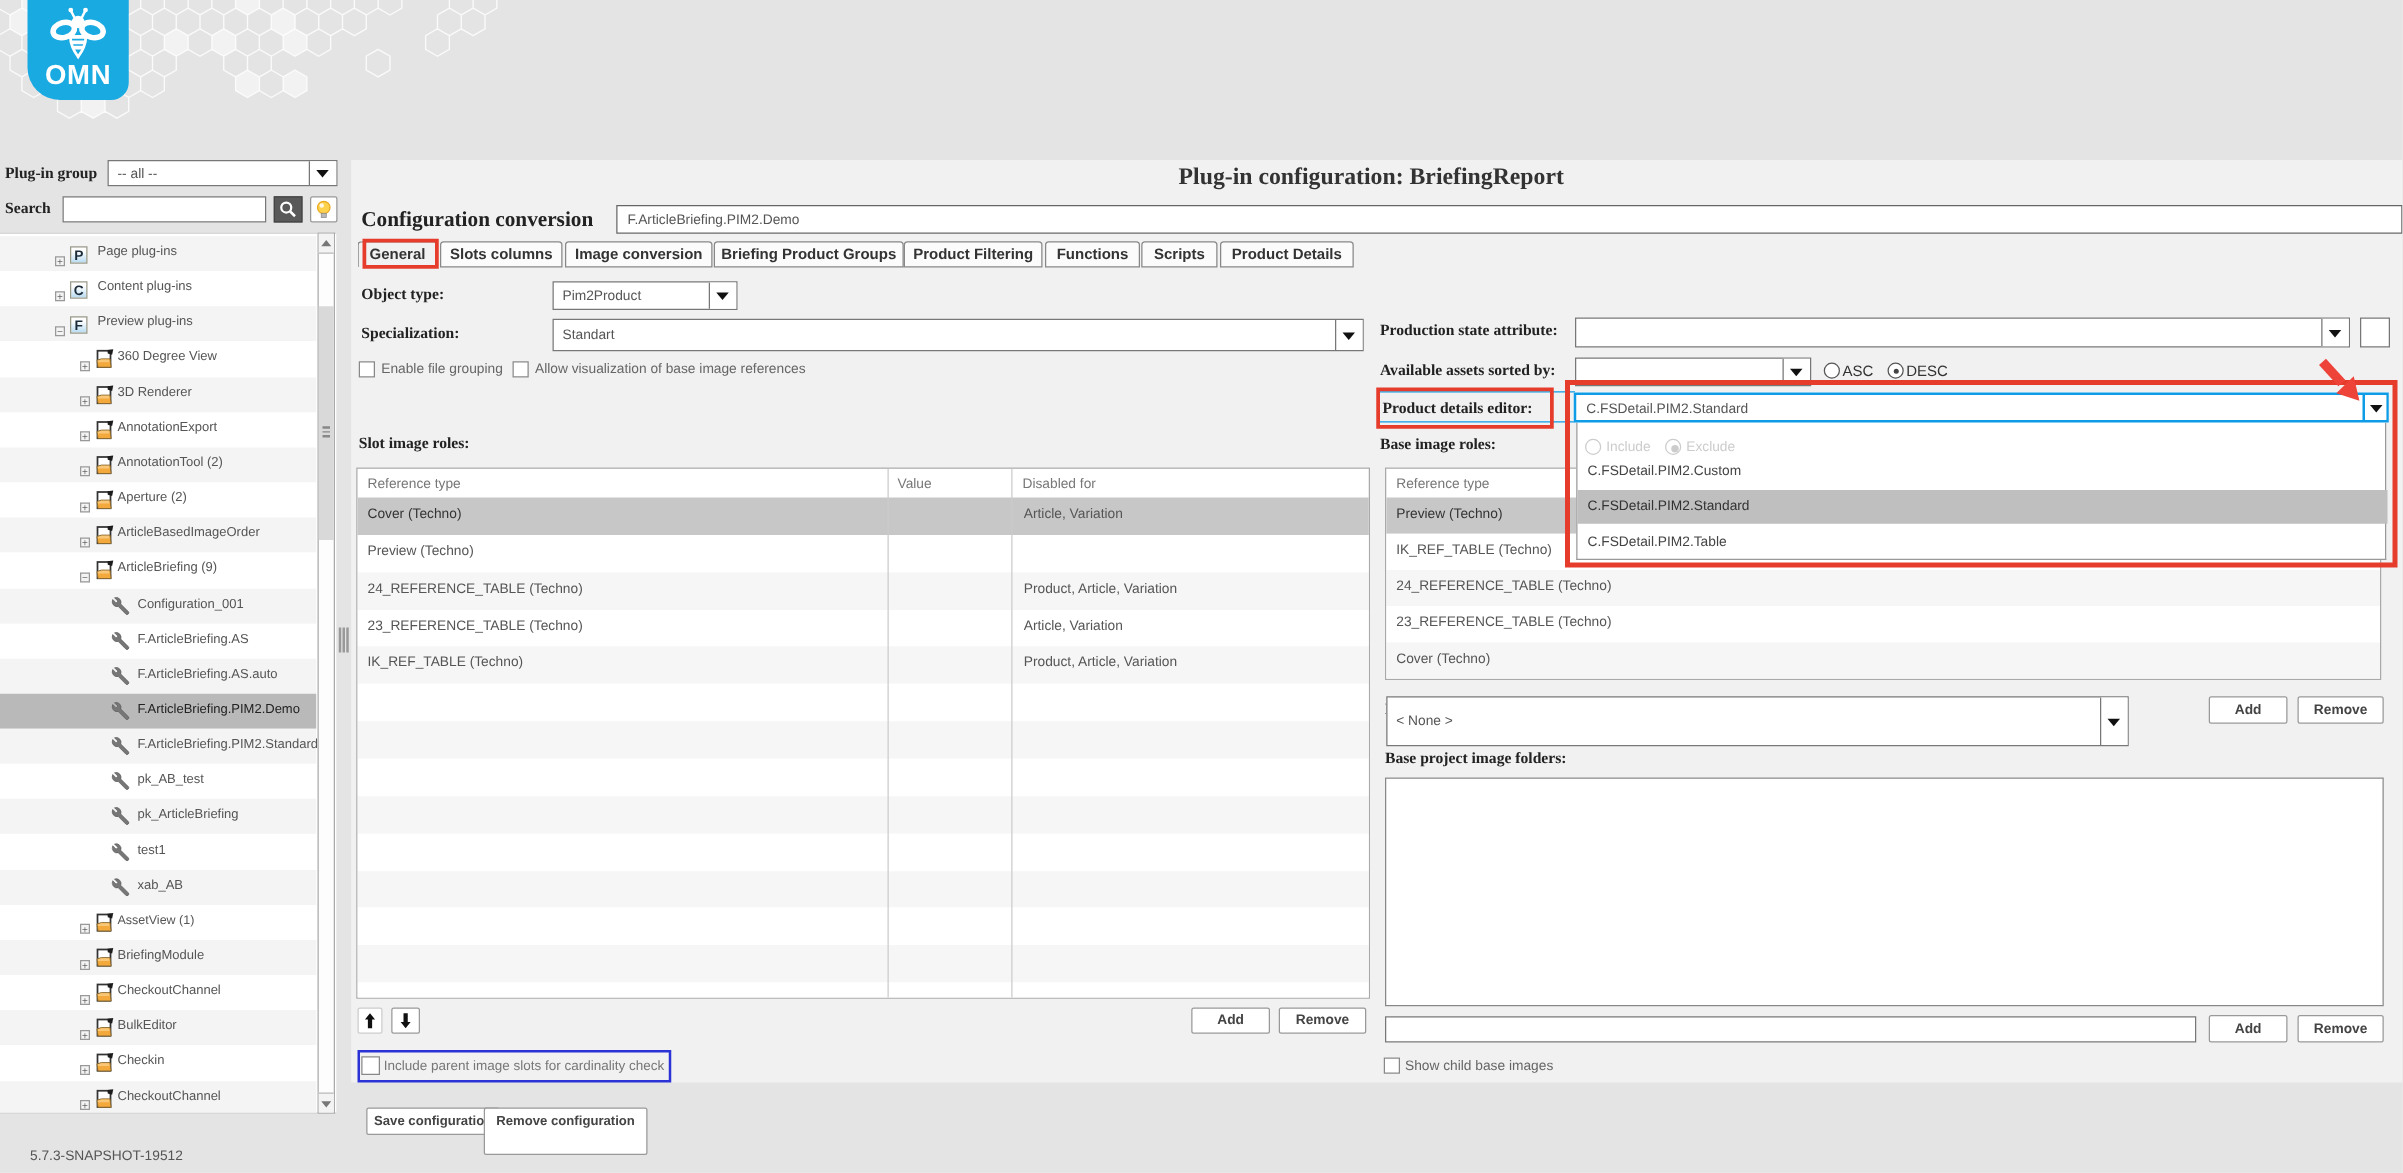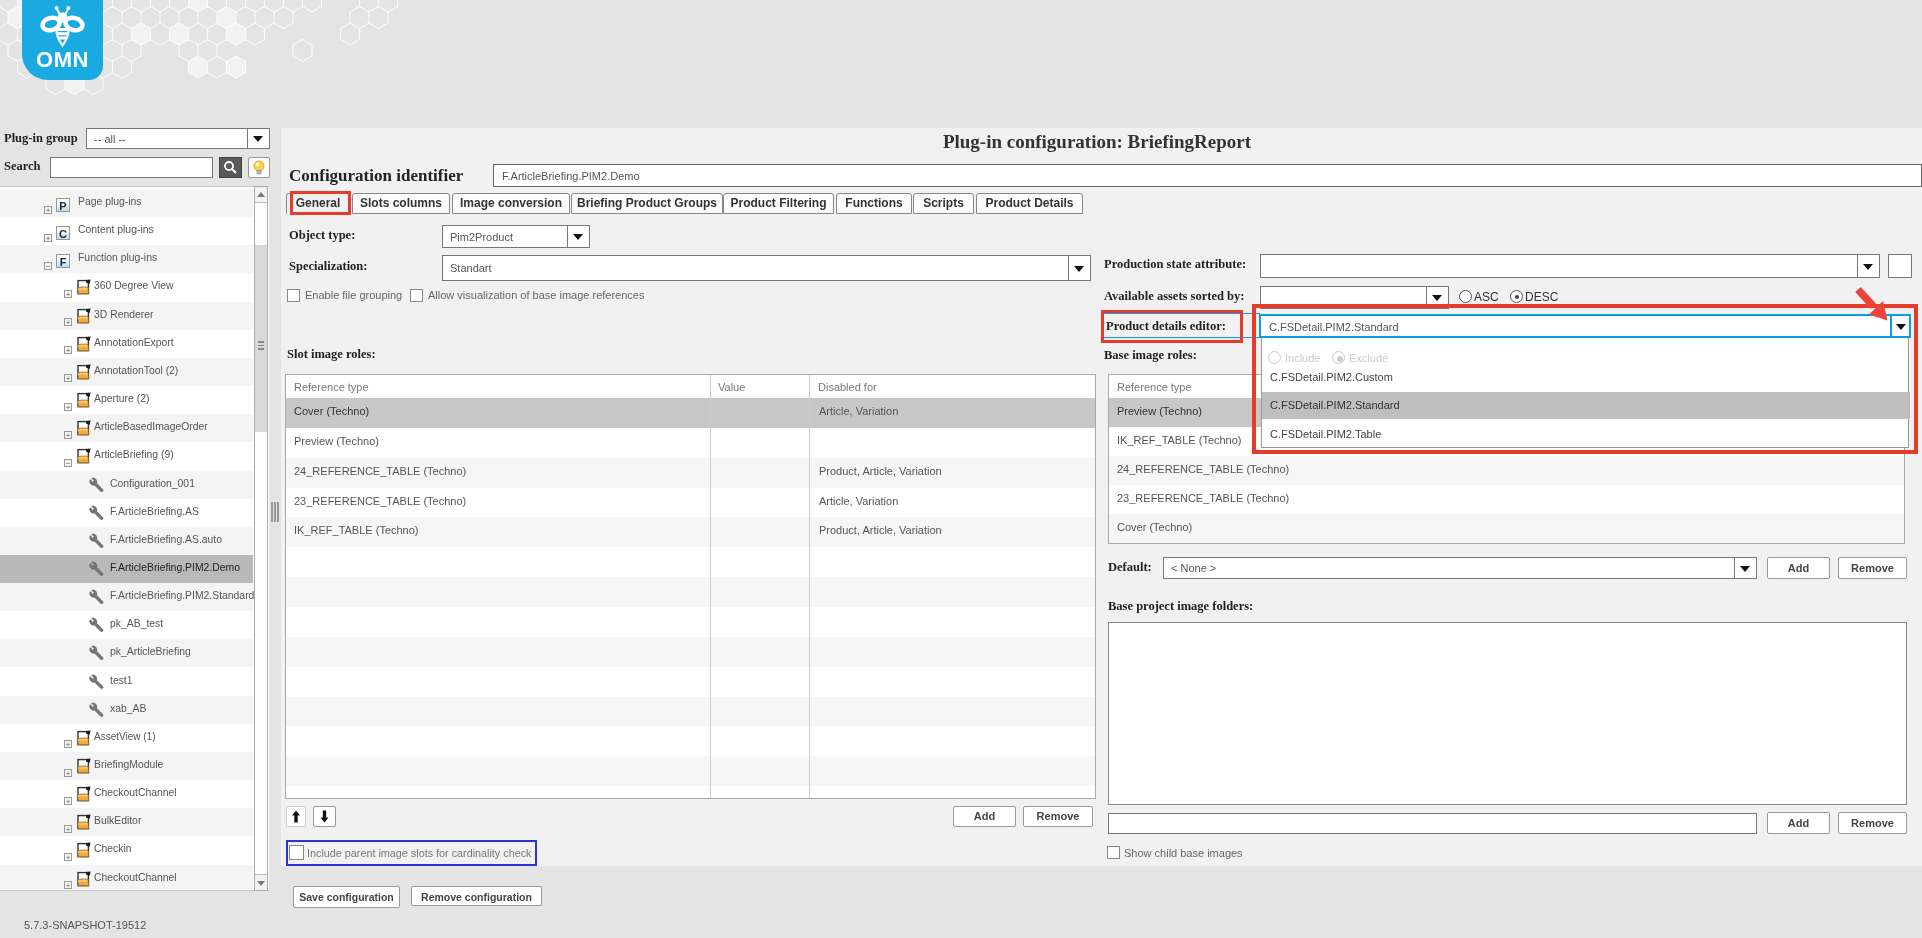--- a/index.html
+++ b/index.html
@@ -79,21 +79,21 @@
       <span style="position:absolute;left:78px;top:7px;font-size:10.4px;color:#555;white-space:nowrap">Page plug-ins</span>
     </div>
     <div style="position:absolute;left:0;top:30.1px;width:253px;height:28.1px;background:#ffffff">
       <span style="position:absolute;left:44px;top:9.5px"><span class="exp">+</span></span>
       <span style="position:absolute;left:56px;top:6px"><span style="display:inline-block;width:14px;height:14px;background:linear-gradient(180deg,#fefefe 25%,#b9dcf2);border:1px solid #9a9a8a;font:bold 11px/14px 'Liberation Sans',sans-serif;color:#1c2b3a;text-align:center;vertical-align:middle">C</span></span>
       <span style="position:absolute;left:78px;top:7px;font-size:10.4px;color:#555;white-space:nowrap">Content plug-ins</span>
     </div>
     <div style="position:absolute;left:0;top:58.3px;width:253px;height:28.1px;background:#f4f4f4">
       <span style="position:absolute;left:44px;top:9.5px"><span class="exp">−</span></span>
       <span style="position:absolute;left:56px;top:6px"><span style="display:inline-block;width:14px;height:14px;background:linear-gradient(180deg,#fefefe 25%,#b9dcf2);border:1px solid #9a9a8a;font:bold 11px/14px 'Liberation Sans',sans-serif;color:#1c2b3a;text-align:center;vertical-align:middle">F</span></span>
-      <span style="position:absolute;left:78px;top:7px;font-size:10.4px;color:#555;white-space:nowrap">Function plug-ins</span>
+      <span style="position:absolute;left:78px;top:7px;font-size:10.4px;color:#555;white-space:nowrap">Preview plug-ins</span>
     </div>
     <div style="position:absolute;left:0;top:86.4px;width:253px;height:28.1px;background:#ffffff">
       <span style="position:absolute;left:64px;top:9.5px"><span class="exp">+</span></span>
       <span style="position:absolute;left:75px;top:6px"><svg width="17" height="17" viewBox="0 0 17 17">
           <rect x="3" y="1.6" width="10.4" height="13" fill="#fff" stroke="#333" stroke-width="1.4"></rect>
           <path d="M2.6,9.2 l3.4,-1.1 h7 l0.9,6.7 H3.4 Z" fill="#f4a93c" stroke="#8a6a30" stroke-width="0.8"></path>
           <path d="M3.2,9.6 l2.9,-0.95 h6.2 l0.3,2.1 H3.4 Z" fill="#f8c878"></path>
           <path d="M11,1 l4.6,-0.6 -0.9,4.4 -3.5,-1.1 Z" fill="#1c1c1c"></path>
         </svg></span>
       <span style="position:absolute;left:94px;top:7px;font-size:10.4px;color:#555;white-space:nowrap">360 Degree View</span>
@@ -292,21 +292,21 @@
 
 <div class="abs" style="left:271px;top:502px;width:1.5px;height:20px;background:#999"></div>
 <div class="abs" style="left:274px;top:502px;width:1.5px;height:20px;background:#999"></div>
 <div class="abs" style="left:277px;top:502px;width:1.5px;height:20px;background:#999"></div>
 
 <div class="abs" style="left:24px;top:919px;font-size:11px;color:#555">5.7.3-SNAPSHOT-19512</div>
 
 <div class="abs" style="left:281px;top:128px;width:1641px;height:738px;background:#f1f1f1"></div>
 <div class="abs" style="left:281px;top:131px;width:1632px;text-align:center;font-family:'Liberation Serif',serif;font-weight:bold;font-size:19px;color:#333">Plug-in configuration: BriefingReport</div>
 
-<div class="lbl" style="left:289px;top:166px;font-size:17px">Configuration identifier</div>
+<div class="lbl" style="left:289px;top:166px;font-size:17px">Configuration conversion</div>
 <div class="abs" style="left:493px;top:164px;width:1429px;height:23px;background:#fff;border:1px solid #666">
   <span style="position:absolute;left:8px;top:5px;font-size:11px;color:#555">F.ArticleBriefing.PIM2.Demo</span>
   </div>
 
 <div class="tab" style="left:286px;width:64px;background:#f1f1f1;border-bottom-color:#f1f1f1">General</div>
 <div class="tab" style="left:352px;width:98px">Slots columns</div>
 <div class="tab" style="left:452px;width:118px">Image conversion</div>
 <div class="tab" style="left:571px;width:152px">Briefing Product Groups</div>
 <div class="tab" style="left:723px;width:111px">Product Filtering</div>
 <div class="tab" style="left:836px;width:76px">Functions</div>
@@ -374,21 +374,21 @@
       <path d="M10.5,15.5 L14.5,10.5 H12.2 V3.5 H8.8 V10.5 H6.5 Z" fill="#111"></path>
     </svg></div>
 <div class="btn" style="left:953px;top:806px;width:63px;height:21px;line-height:19px">Add</div>
 <div class="btn" style="left:1023px;top:806px;width:70px;height:21px;line-height:19px">Remove</div>
 
 <div class="abs" style="left:286px;top:840px;width:251px;height:26px;border:2px solid #2b33d6"></div>
 <div class="cb" style="left:289px;top:845px;width:15px;height:15px"></div>
 <div class="cl" style="left:307px;top:847px;color:#777;font-size:10.8px">Include parent image slots for cardinality check</div>
 
 <div class="btn" style="left:293px;top:886px;width:107px;height:22px;line-height:20px;font-size:10.5px">Save configuration</div>
-<div class="btn" style="left:411px;top:886px;width:131px;height:20px;line-height:20px;font-size:10.5px">Remove configuration</div>
+<div class="btn" style="left:387px;top:886px;width:131px;height:38px;line-height:20px;font-size:10.5px">Remove configuration</div>
 
 <div class="lbl" style="left:1104px;top:257px">Production state attribute:</div>
 <div class="combo" style="left:1260px;top:254px;width:620px;height:24px">
     <span class="tx"></span>
     <span class="ar"></span>
   </div>
 <div class="abs" style="left:1888px;top:254px;width:24px;height:24px;background:#fff;border:1px solid #777"></div>
 
 <div class="lbl" style="left:1104px;top:289px">Available assets sorted by:</div>
 <div class="combo" style="left:1260px;top:286px;width:189px;height:23px">
@@ -417,21 +417,21 @@
     </div>
     <div style="position:absolute;left:0;top:110.3px;width:797px;height:29.1px;background:#ffffff">
       <span style="position:absolute;left:8px;top:7px;font-size:11px;color:#555;white-space:nowrap">23_REFERENCE_TABLE (Techno)</span>
     </div>
     <div style="position:absolute;left:0;top:139.4px;width:797px;height:29.1px;background:#f6f6f6">
       <span style="position:absolute;left:8px;top:7px;font-size:11px;color:#555;white-space:nowrap">Cover (Techno)</span>
     </div>
   </div>
 
 <div class="lbl" style="left:1108px;top:560px">Default:</div>
-<div class="combo" style="left:1163px;top:557px;width:594px;height:22px">
+<div class="combo" style="left:1109px;top:557px;width:594px;height:40px">
     <span class="tx">&lt; None &gt;</span>
     <span class="ar"></span>
   </div>
 <div class="btn" style="left:1767px;top:557px;width:63px;height:22px;line-height:20px">Add</div>
 <div class="btn" style="left:1838px;top:557px;width:69px;height:22px;line-height:20px">Remove</div>
 
 <div class="lbl" style="left:1108px;top:599px">Base project image folders:</div>
 <div class="abs" style="left:1108px;top:622px;width:799px;height:183px;background:#fff;border:1px solid #888"></div>
 <div class="abs" style="left:1108px;top:813px;width:649px;height:21px;background:#fff;border:1px solid #777"></div>
 <div class="btn" style="left:1767px;top:812px;width:63px;height:22px;line-height:20px">Add</div>

